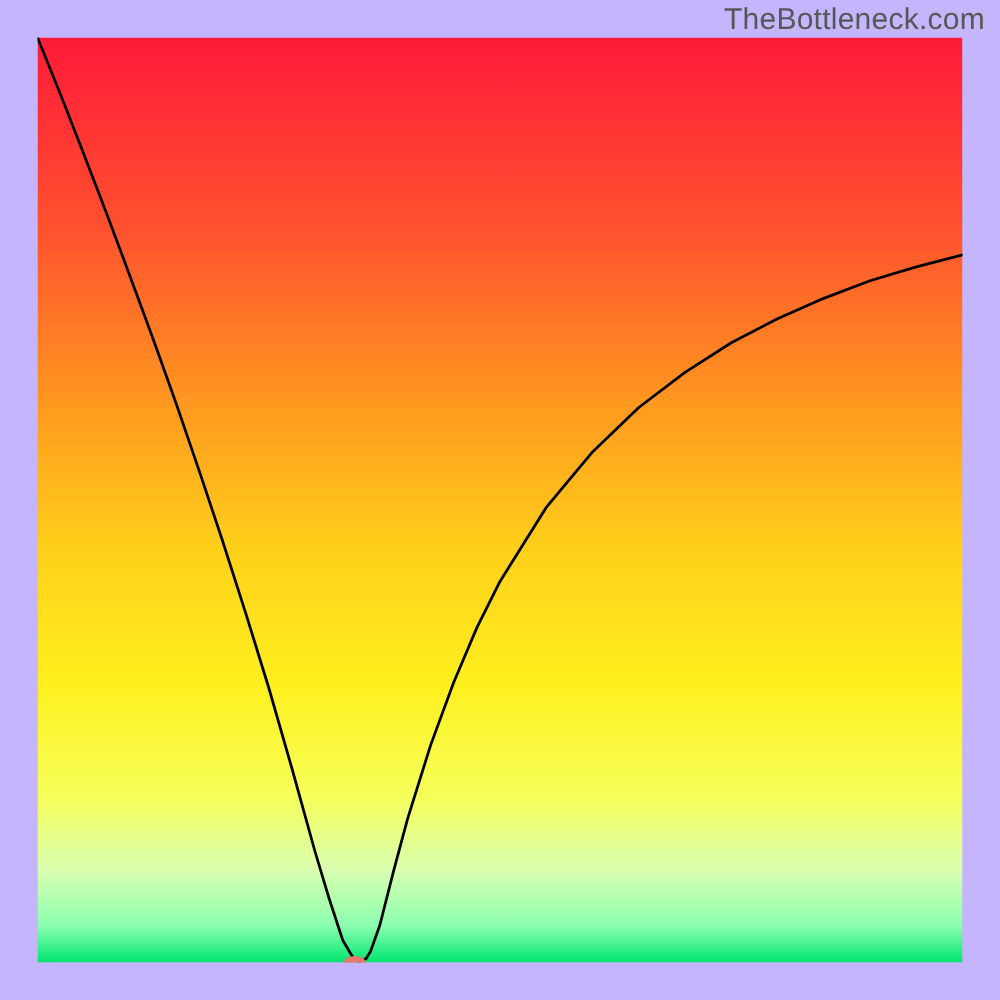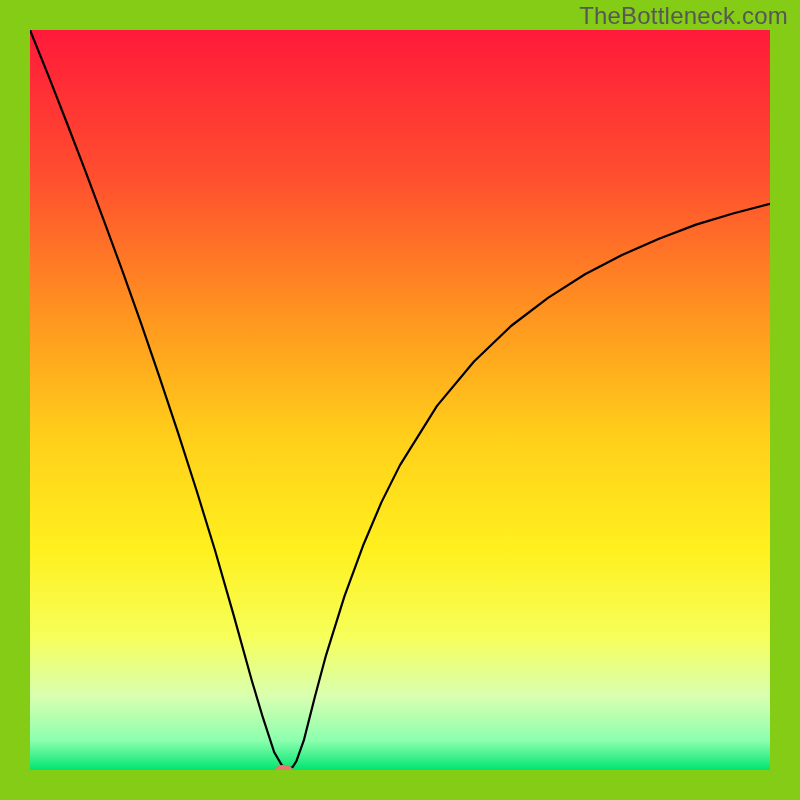--- a/index.html
+++ b/index.html
@@ -8,21 +8,21 @@
     width: 800px;
     height: 800px;
     background: #000;
     font-family: Arial, Helvetica, sans-serif;
     overflow: hidden;
   }
   .outer {
     position: relative;
     width: 800px;
     height: 800px;
-    background: #84cc16;
+    background: #c4b5fd;
   }
   .watermark {
     position: absolute;
     top: 2px;
     right: 12px;
     color: #575757;
     font-size: 24px;
     font-weight: 400;
     letter-spacing: 0.2px;
     z-index: 50;

